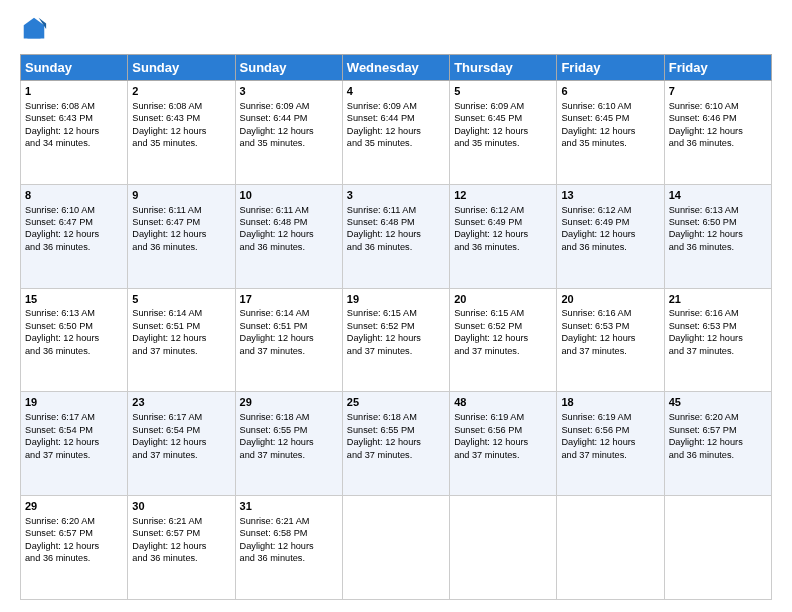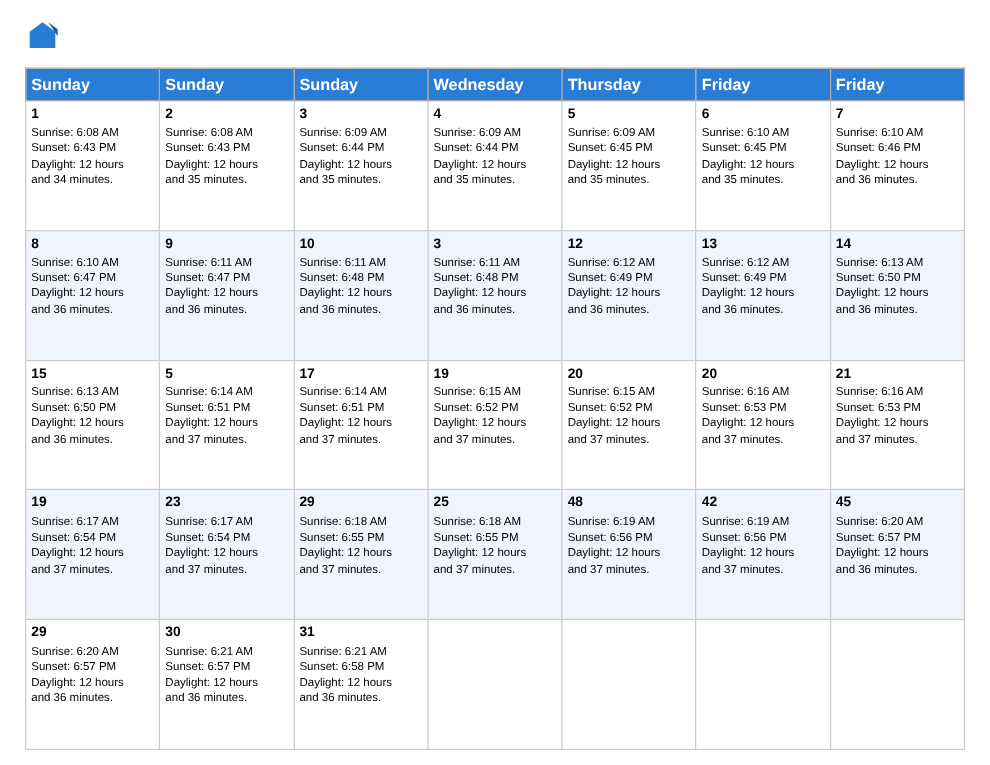--- a/index.html
+++ b/index.html
@@ -152,21 +152,21 @@
           <td><span class="day-num">20</span>Sunrise: 6:15 AM<br>Sunset: 6:52 PM<br>Daylight: 12 hours<br>and 37 minutes.</td>
           <td><span class="day-num">20</span>Sunrise: 6:16 AM<br>Sunset: 6:53 PM<br>Daylight: 12 hours<br>and 37 minutes.</td>
           <td><span class="day-num">21</span>Sunrise: 6:16 AM<br>Sunset: 6:53 PM<br>Daylight: 12 hours<br>and 37 minutes.</td>
         </tr>
         <tr>
           <td><span class="day-num">19</span>Sunrise: 6:17 AM<br>Sunset: 6:54 PM<br>Daylight: 12 hours<br>and 37 minutes.</td>
           <td><span class="day-num">23</span>Sunrise: 6:17 AM<br>Sunset: 6:54 PM<br>Daylight: 12 hours<br>and 37 minutes.</td>
           <td><span class="day-num">29</span>Sunrise: 6:18 AM<br>Sunset: 6:55 PM<br>Daylight: 12 hours<br>and 37 minutes.</td>
           <td><span class="day-num">25</span>Sunrise: 6:18 AM<br>Sunset: 6:55 PM<br>Daylight: 12 hours<br>and 37 minutes.</td>
           <td><span class="day-num">48</span>Sunrise: 6:19 AM<br>Sunset: 6:56 PM<br>Daylight: 12 hours<br>and 37 minutes.</td>
-          <td><span class="day-num">42</span>Sunrise: 6:19 AM<br>Sunset: 6:56 PM<br>Daylight: 12 hours<br>and 37 minutes.</td>
+          <td><span class="day-num">18</span>Sunrise: 6:19 AM<br>Sunset: 6:56 PM<br>Daylight: 12 hours<br>and 37 minutes.</td>
           <td><span class="day-num">45</span>Sunrise: 6:20 AM<br>Sunset: 6:57 PM<br>Daylight: 12 hours<br>and 36 minutes.</td>
         </tr>
         <tr>
           <td><span class="day-num">29</span>Sunrise: 6:20 AM<br>Sunset: 6:57 PM<br>Daylight: 12 hours<br>and 36 minutes.</td>
           <td><span class="day-num">30</span>Sunrise: 6:21 AM<br>Sunset: 6:57 PM<br>Daylight: 12 hours<br>and 36 minutes.</td>
           <td><span class="day-num">31</span>Sunrise: 6:21 AM<br>Sunset: 6:58 PM<br>Daylight: 12 hours<br>and 36 minutes.</td>
           <td class="empty-cell"></td>
           <td class="empty-cell"></td>
           <td class="empty-cell"></td>
           <td class="empty-cell"></td>

